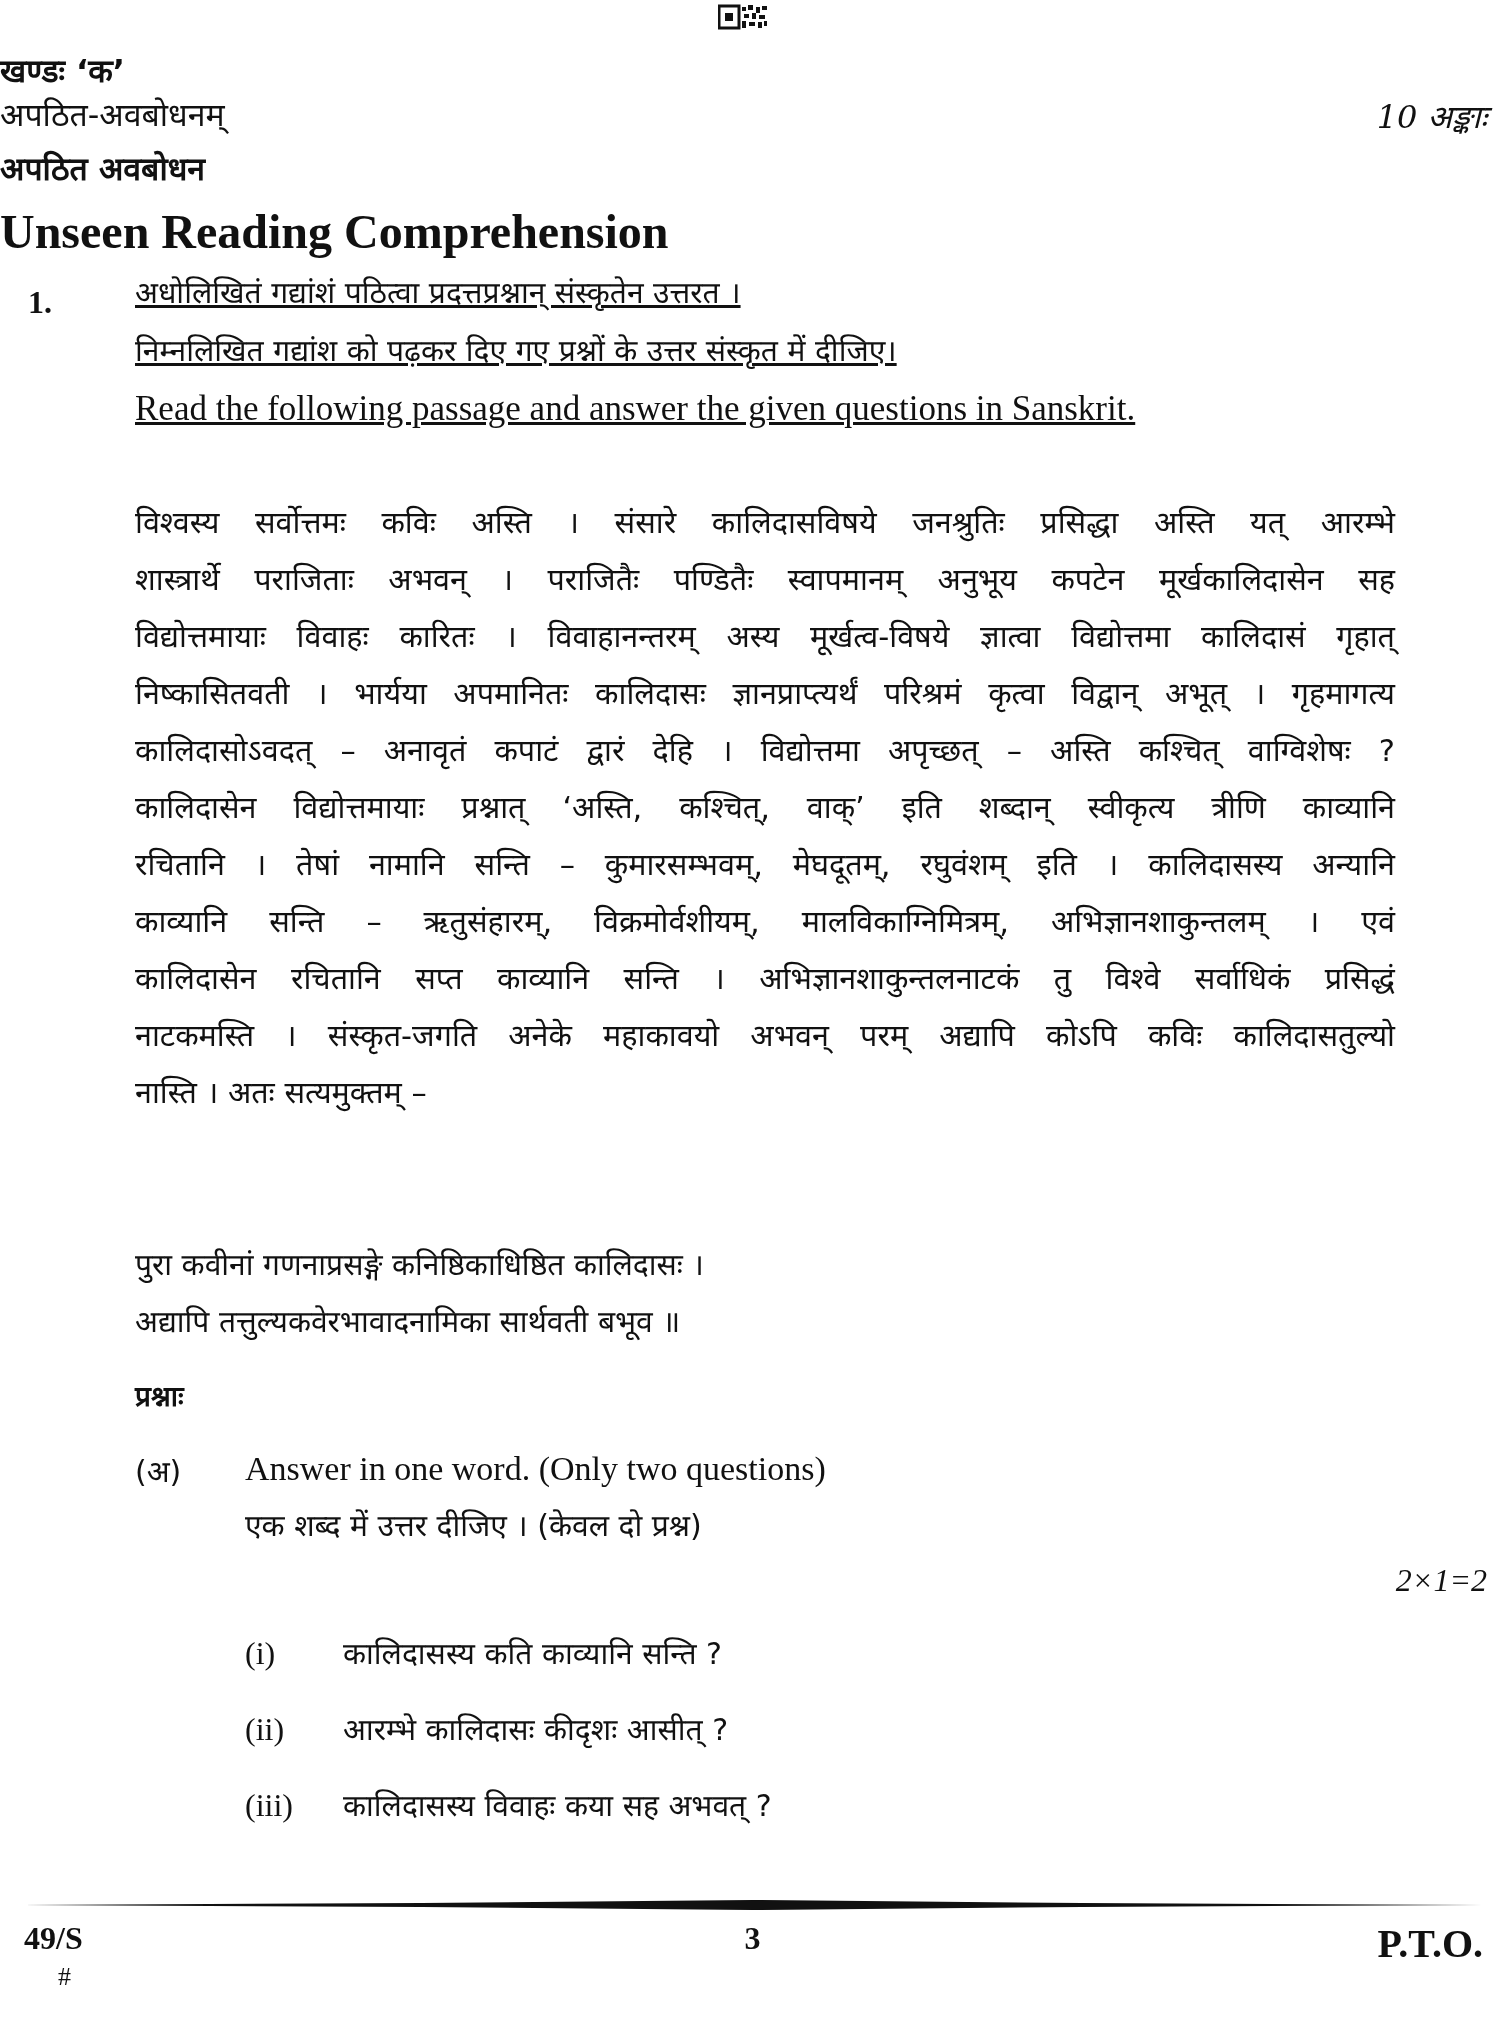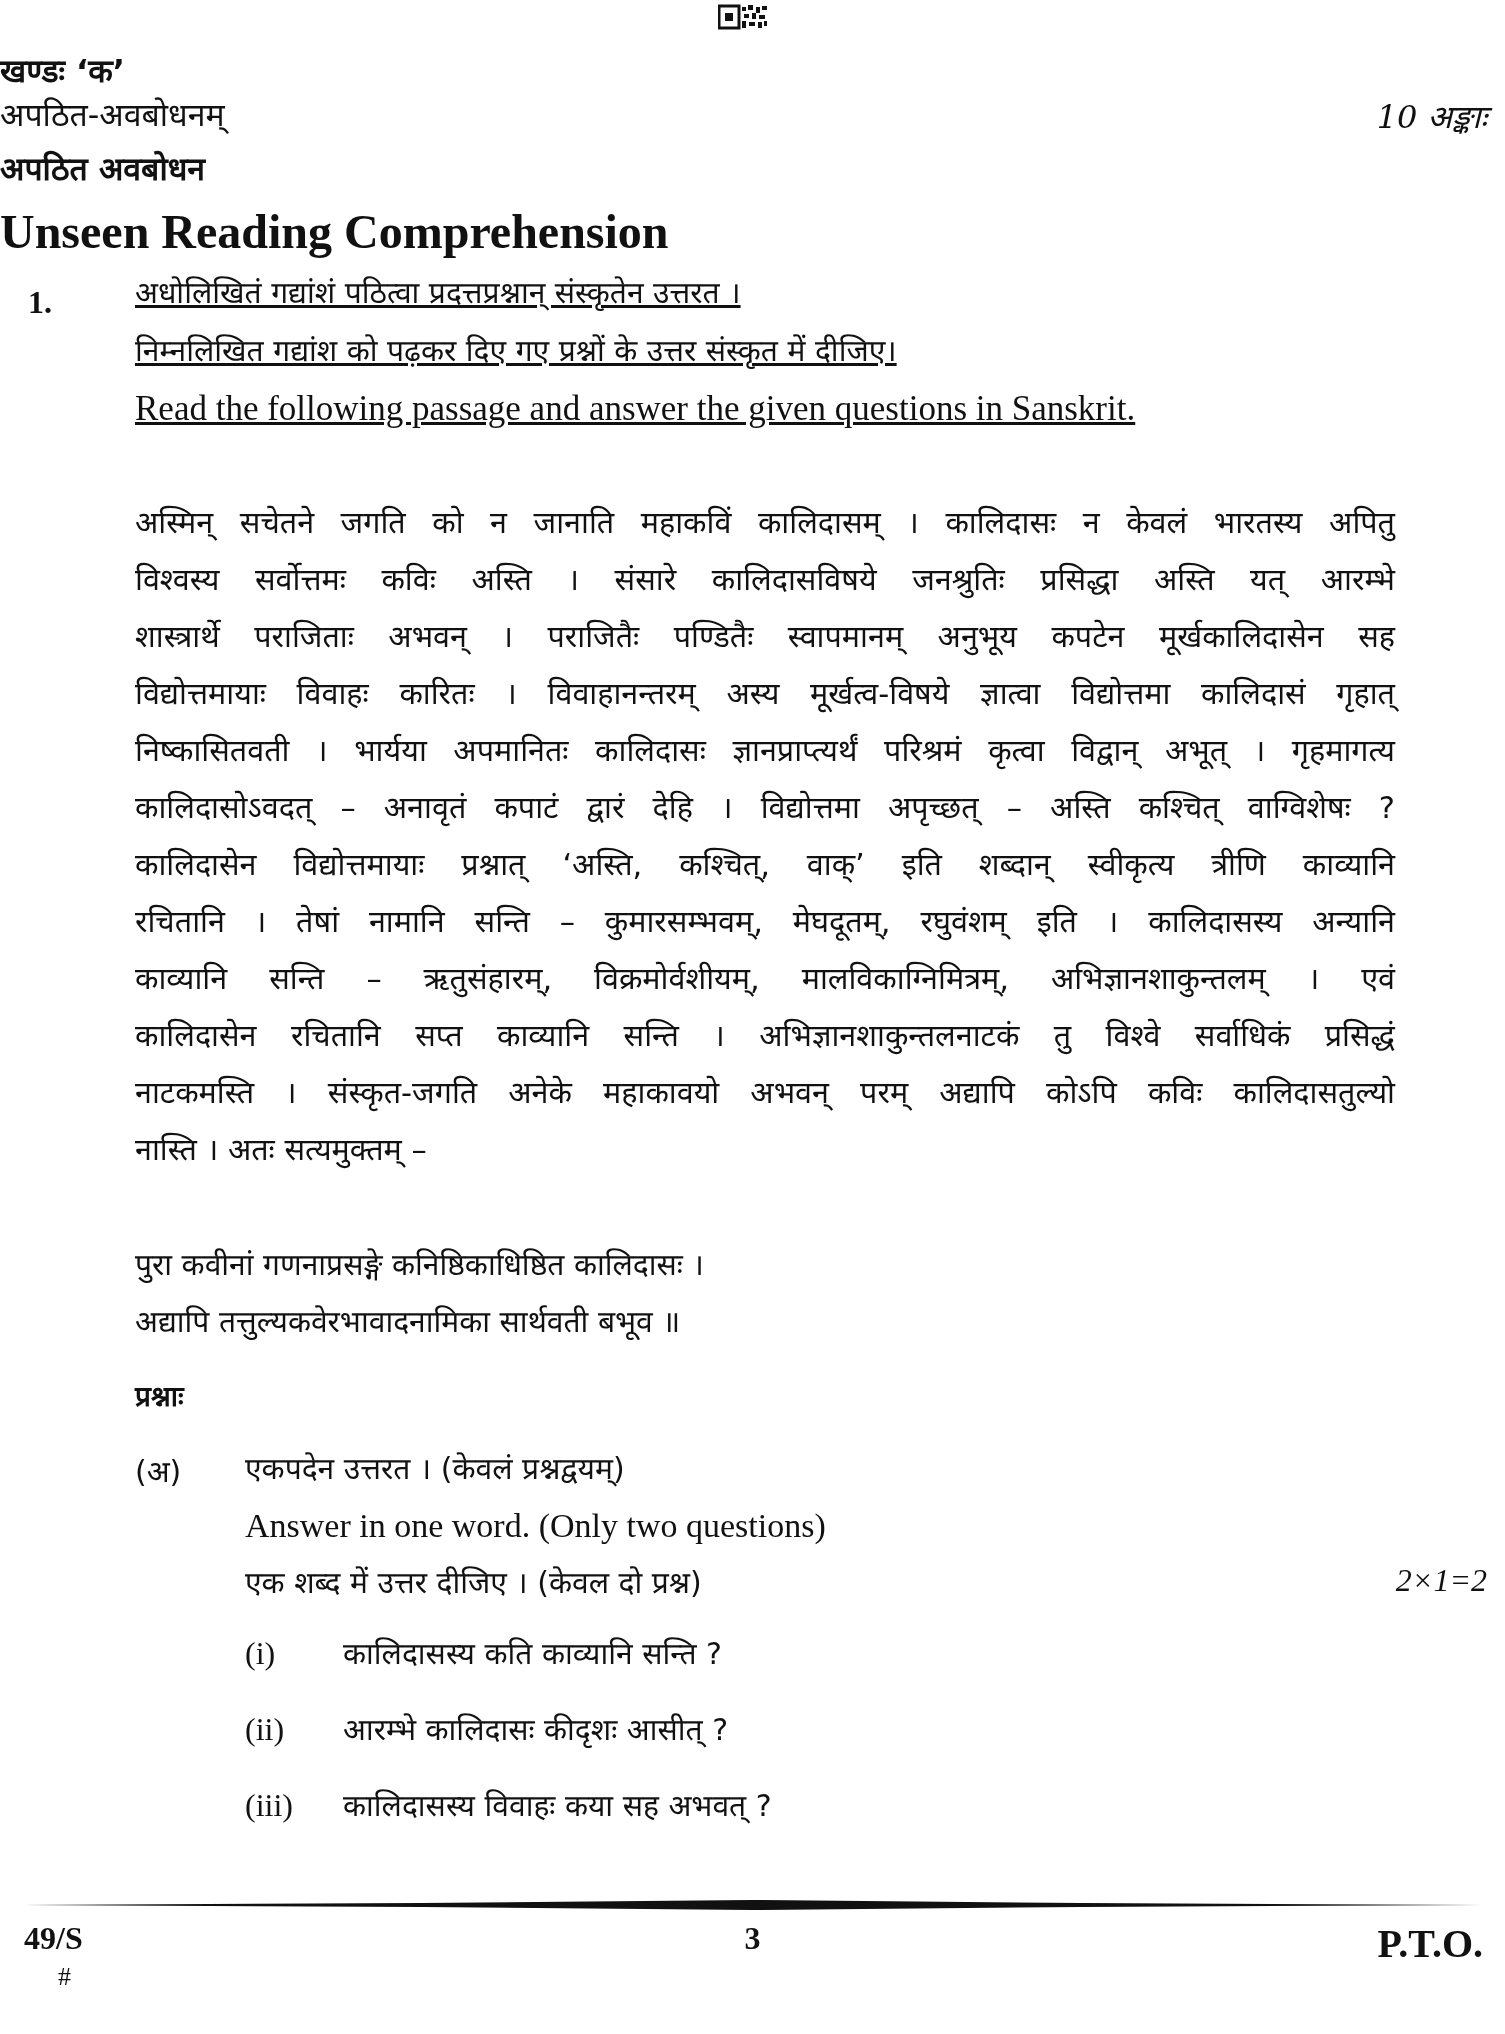--- a/index.html
+++ b/index.html
@@ -82,21 +82,20 @@
 
 <div class="qnum">1.</div>
 
 <div class="col instructions">
   <div class="instr">अधोलिखितं गद्यांशं पठित्वा प्रदत्तप्रश्नान् संस्कृतेन उत्तरत ।</div>
   <div class="instr">निम्नलिखित गद्यांश को पढ़कर दिए गए प्रश्नों के उत्तर संस्कृत में दीजिए।</div>
   <div class="instr en">Read the following passage and answer the given questions in Sanskrit.</div>
 </div>
 
 <div class="col passage">
-  <span class="line">अस्मिन् सचेतने जगति को न जानाति महाकविं कालिदासम् । कालिदासः न केवलं भारतस्य अपितु</span>
   <span class="line">विश्वस्य सर्वोत्तमः कविः अस्ति । संसारे कालिदासविषये जनश्रुतिः प्रसिद्धा अस्ति यत् आरम्भे</span>
   <span class="line">शास्त्रार्थे पराजिताः अभवन् । पराजितैः पण्डितैः स्वापमानम् अनुभूय कपटेन मूर्खकालिदासेन सह</span>
   <span class="line">विद्योत्तमायाः विवाहः कारितः । विवाहानन्तरम् अस्य मूर्खत्व-विषये ज्ञात्वा विद्योत्तमा कालिदासं गृहात्</span>
   <span class="line">निष्कासितवती । भार्यया अपमानितः कालिदासः ज्ञानप्राप्त्यर्थं परिश्रमं कृत्वा विद्वान् अभूत् । गृहमागत्य</span>
   <span class="line">कालिदासोऽवदत् – अनावृतं कपाटं द्वारं देहि । विद्योत्तमा अपृच्छत् – अस्ति कश्चित् वाग्विशेषः ?</span>
   <span class="line">कालिदासेन विद्योत्तमायाः प्रश्नात् ‘अस्ति, कश्चित्, वाक्’ इति शब्दान् स्वीकृत्य त्रीणि काव्यानि</span>
   <span class="line">रचितानि । तेषां नामानि सन्ति – कुमारसम्भवम्, मेघदूतम्, रघुवंशम् इति । कालिदासस्य अन्यानि</span>
   <span class="line">काव्यानि सन्ति – ऋतुसंहारम्, विक्रमोर्वशीयम्, मालविकाग्निमित्रम्, अभिज्ञानशाकुन्तलम् । एवं</span>
   <span class="line">कालिदासेन रचितानि सप्त काव्यानि सन्ति । अभिज्ञानशाकुन्तलनाटकं तु विश्वे सर्वाधिकं प्रसिद्धं</span>
   <span class="line">नाटकमस्ति । संस्कृत-जगति अनेके महाकावयो अभवन् परम् अद्यापि कोऽपि कविः कालिदासतुल्यो</span>
@@ -105,21 +104,20 @@
 
 <div class="verse">
   <div>पुरा कवीनां गणनाप्रसङ्गे कनिष्ठिकाधिष्ठित कालिदासः ।</div>
   <div>अद्यापि तत्तुल्यकवेरभावादनामिका सार्थवती बभूव ॥</div>
 </div>
 
 <div class="prashna">प्रश्नाः</div>
 
 <div class="sub-label">(अ)</div>
 <div class="sub-block">
-  <div class="ln">एकपदेन उत्तरत । (केवलं प्रश्नद्वयम्)</div>
   <div class="ln en">Answer in one word. (Only two questions)</div>
   <div class="ln">एक शब्द में उत्तर दीजिए । (केवल दो प्रश्न)</div>
 </div>
 <div class="marks-sub">2×1=2</div>
 
 <div class="qitem" style="top:1632px;">
   <span class="roman">(i)</span><span>कालिदासस्य कति काव्यानि सन्ति ?</span>
 </div>
 <div class="qitem" style="top:1708px;">
   <span class="roman">(ii)</span><span>आरम्भे कालिदासः कीदृशः आसीत् ?</span>

